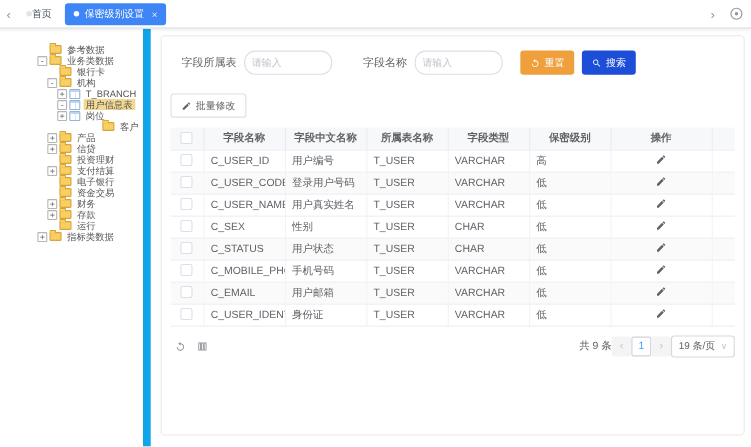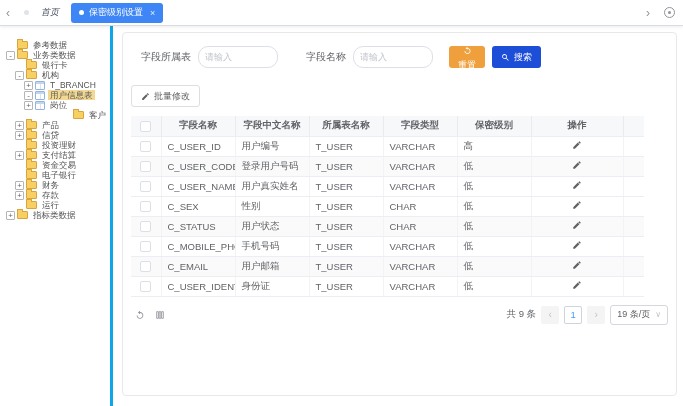--- a/index.html
+++ b/index.html
@@ -3,37 +3,37 @@
 <meta charset="utf-8">
 <style>
   * { margin:0; padding:0; box-sizing:border-box; }
   html,body { width:683px; height:406px; overflow:hidden; background:#fff;
     font-family:"Liberation Sans", sans-serif; color:#606266; }
 
   
   .tabbar { height:26px; display:flex; align-items:center; border-bottom:1px solid #d8dce5;
     box-shadow:0 1px 3px rgba(0,0,0,.08); background:#fff; position:relative; }
   .tab-chevron { width:16px; text-align:center; color:#909399; font-size:12px; cursor:pointer; }
-  .tab-home { display:flex; align-items:center; gap:12px; padding:12px 8px; height:26px;
-    font-size:9px; color:#495060; cursor:pointer;font-style:italic; }
+  .tab-home { display:flex; align-items:center; gap:0; padding:12px 8px; height:26px;
+    font-size:9px; color:#495060; cursor:pointer; }
   .tab-home .dot { width:5px; height:5px; border-radius:50%; background:#e0e3e9; }
   .tab-active { display:flex; align-items:center; gap:5px; height:20px; margin:0 4px;
     padding:0 8px; border-radius:3px; background:#3e86f5; color:#fff; font-size:9px; cursor:pointer; }
   .tab-active .dot { width:5px; height:5px; border-radius:50%; background:#fff; }
   .tab-active .close { font-size:9px; opacity:.85; margin-left:2px; }
   .tabbar-right { margin-left:auto; display:flex; align-items:center; gap:8px; padding-right:8px; }
   .circle-icon { width:11px; height:11px; border:1px solid #909399; border-radius:50%;
     position:relative; }
   .circle-icon::after { content:""; position:absolute; left:3px; top:3px; width:3px; height:3px;
     border-radius:50%; background:#909399; }
 
   
   .layout { display:flex; height:380px; }
-  .sidebar { width:113px; border-right:3px solid #0ea5e9; padding:14px 2px 0 6px;
-    overflow:hidden; background:#fff; }
+  .sidebar { width:113px; border-right:7px solid #0ea5e9; padding:14px 2px 0 6px;
+    overflow:hidden; background:#fff;margin-left:28px; }
   .tree-row { display:flex; align-items:center; height:10px; font-size:8.5px;
     color:#555; white-space:nowrap; cursor:pointer; }
   .tgl { width:9px; height:9px; min-width:9px; border:1px solid #b5b5b5; background:#fff;
     color:#666; font-size:8px; line-height:7px; text-align:center; margin-right:2px;
     border-radius:1px; cursor:pointer; }
   .tgl-empty { width:11px; min-width:11px; }
   .icn-folder { position:relative; width:11px; min-width:11px; height:8px; background:#f7cf62;
     border:1px solid #d9a43b; border-radius:1px; margin:0 3px 0 0; }
   .icn-folder::before { content:""; position:absolute; top:-3px; left:-1px; width:4px; height:2px;
     background:#f7cf62; border:1px solid #d9a43b; border-bottom:none; border-radius:1px 1px 0 0; }
@@ -51,21 +51,21 @@
 
   .filter-row { display:flex; align-items:center; font-size:10px; color:#606266; padding-left:10px; }
   .filter-label { margin-right:7px; }
   .filter-input { width:80px; height:22px; border:1px solid #dcdfe6; border-radius:10px;
     font-size:9px; padding:0 6px; color:#606266; font-family:"Liberation Sans",sans-serif; }
   .filter-input::placeholder { color:#c0c4cc; }
   .gap1 { width:28px; } .gap2 { width:16px; }
   .btn { display:inline-flex; align-items:center; gap:4px; height:22px; padding:0 9px;
     border:none; border-radius:3px; font-size:9px; color:#fff; cursor:pointer;
     font-family:"Liberation Sans",sans-serif; }
-  .btn-reset { background:#efa03c; margin-right:7px;flex-direction:column; }
+  .btn-reset { background:#efa03c; margin-right:7px; }
   .btn-search { background:#1d4ed8; }
 
   .batch-row { margin-top:17px; }
   .btn-batch { display:inline-flex; align-items:center; gap:4px; height:22px; padding:0 9px;
     background:#fff; border:1px solid #dcdfe6; border-radius:3px; font-size:9px; color:#606266;
     cursor:pointer; font-family:"Liberation Sans",sans-serif; }
 
   
   table { border-collapse:collapse; table-layout:fixed; width:513px; margin-top:9px; font-size:9.5px; }
   th { background:#f7f8fa; color:#606266; font-weight:bold; height:20px; text-align:center;
@@ -78,21 +78,21 @@
   td.center, th.center { text-align:center; }
   td.filler { background:#fff; }
   .cbx { width:11px; height:11px; border:1px solid #dcdfe6; border-radius:2px; background:#fff;
     display:inline-block; vertical-align:middle; cursor:pointer; }
   .edit-btn { display:inline-block; cursor:pointer; line-height:0; }
 
   
   .foot { display:flex; align-items:center; margin-top:8px; font-size:9.5px; color:#606266; }
   .foot-icons { display:flex; gap:10px; padding-left:4px; }
   .foot-icons span { cursor:pointer; line-height:0; }
-  .pager { margin-left:auto; display:flex; align-items:center; gap:5px; }
+  .pager { margin-left:auto; display:flex; align-items:center; }
   .pg-btn { width:18px; height:18px; background:#f4f4f5; border-radius:2px; color:#c0c4cc;
     display:flex; align-items:center; justify-content:center; font-size:10px; cursor:pointer; }
   .pg-cur { width:18px; height:18px; border:1px solid #cfd3dc; border-radius:2px; color:#409eff;
     display:flex; align-items:center; justify-content:center; font-size:9.5px; background:#fff; cursor:pointer; }
   .pg-size { height:20px; border:1px solid #d4d7de; border-radius:3px; display:flex;
     align-items:center; gap:5px; padding:0 6px; font-size:9px; color:#606266; cursor:pointer; }
   .pg-size .caret { color:#c0c4cc; font-size:8px; }
 </style>
 </head>
 <body>
@@ -173,26 +173,26 @@
         <span class="tree-label">投资理财</span>
       </div>
       <div class="tree-row" style="padding-left: 9px;">
         <span class="tgl">+</span>
         <span class="icn-folder"></span>
         <span class="tree-label">支付结算</span>
       </div>
       <div class="tree-row" style="padding-left: 9px;">
         <span class="tgl-empty"></span>
         <span class="icn-folder"></span>
+        <span class="tree-label">电子银行</span>
+      </div>
+      <div class="tree-row" style="padding-left: 9px;">
+        <span class="tgl-empty"></span>
+        <span class="icn-folder"></span>
         <span class="tree-label">资金交易</span>
-      </div>
-      <div class="tree-row" style="padding-left: 9px;">
-        <span class="tgl-empty"></span>
-        <span class="icn-folder"></span>
-        <span class="tree-label">电子银行</span>
       </div>
       <div class="tree-row" style="padding-left: 9px;">
         <span class="tgl">+</span>
         <span class="icn-folder"></span>
         <span class="tree-label">财务</span>
       </div>
       <div class="tree-row" style="padding-left: 9px;">
         <span class="tgl">+</span>
         <span class="icn-folder"></span>
         <span class="tree-label">存款</span>

